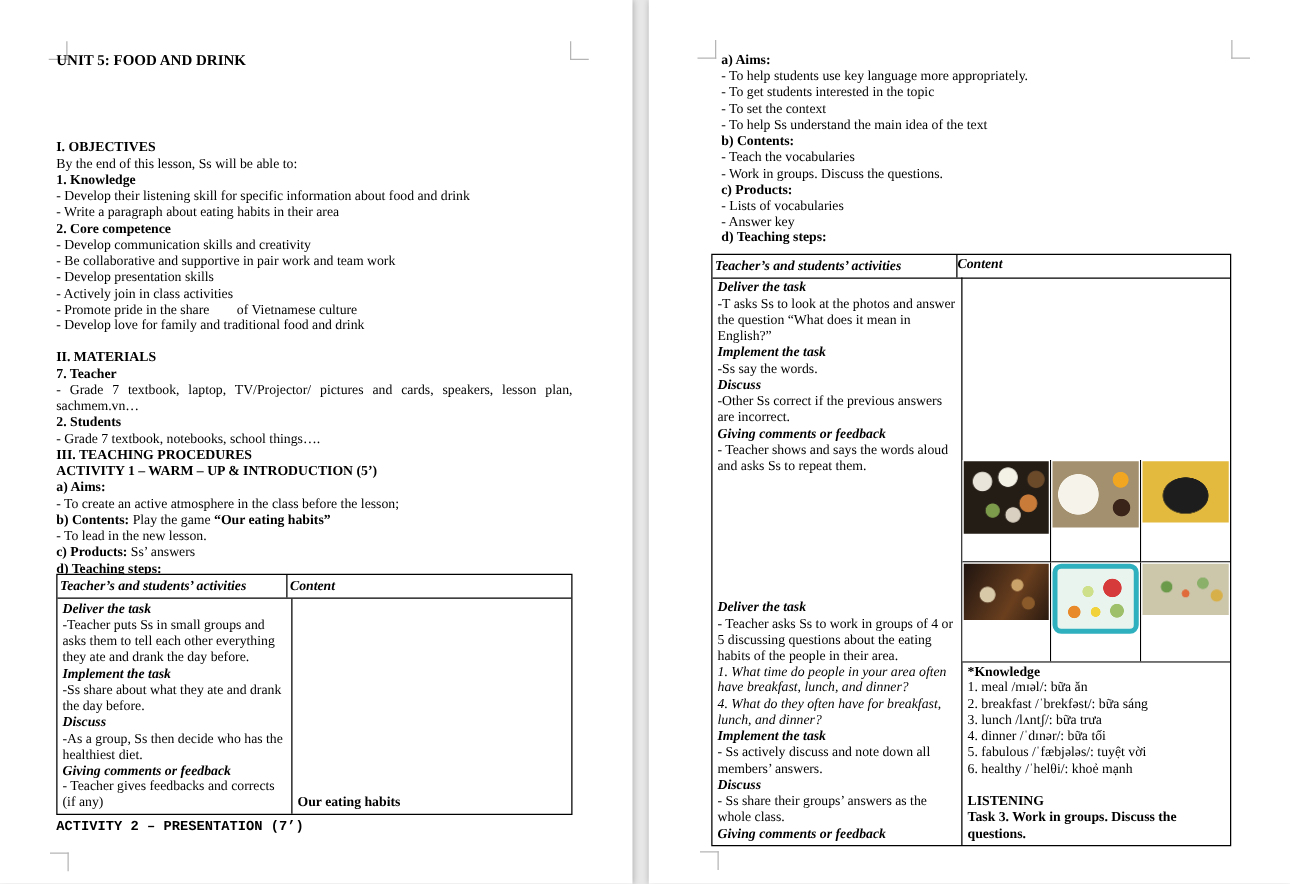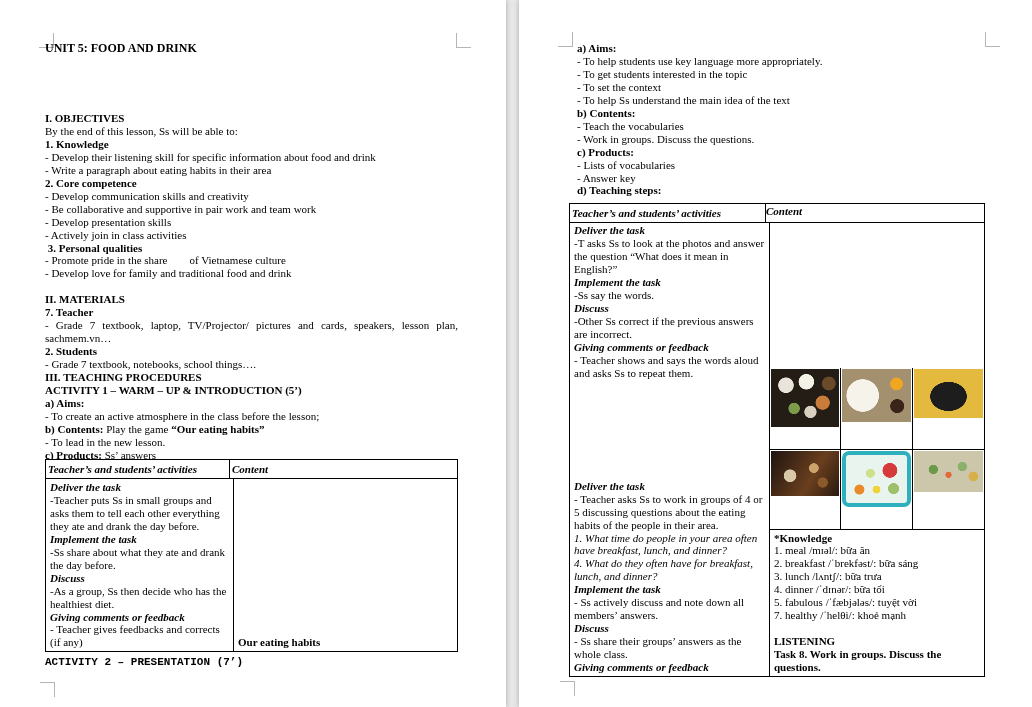--- a/index.html
+++ b/index.html
@@ -128,21 +128,20 @@
       <div class="ln"><span class="b">I. OBJECTIVES</span></div>
       <div class="ln"><span>By the end of this lesson, Ss will be able to:</span></div>
       <div class="ln"><span class="b">1. Knowledge</span></div>
       <div class="ln"><span>- Develop their listening skill for specific information about food and drink</span></div>
       <div class="ln"><span>- Write a paragraph about eating habits in their area</span></div>
       <div class="ln"><span class="b">2. Core competence</span></div>
       <div class="ln"><span>- Develop communication skills and creativity</span></div>
       <div class="ln"><span>- Be collaborative and supportive in pair work and team work</span></div>
       <div class="ln"><span>- Develop presentation skills</span></div>
       <div class="ln"><span>- Actively join in class activities</span></div>
-      <div class="ln pre"><span class="b"> 3. Personal qualities</span></div>
       <div class="ln pre"><span>- Promote pride in the share        of Vietnamese culture</span></div>
       <div class="ln"><span>- Develop love for family and traditional food and drink</span></div>
       <div class="ln"></div>
       <div class="ln"><span class="b">II. MATERIALS</span></div>
       <div class="ln"><span class="b">7. Teacher</span></div>
       <div class="ln just"><span>- Grade 7 textbook, laptop, TV/Projector/ pictures and cards, speakers, lesson plan, sachmem.vn…</span></div>
       <div class="ln"><span class="b">2. Students</span></div>
       <div class="ln"><span>- Grade 7 textbook, notebooks, school things….</span></div>
       <div class="ln"><span class="b">III. TEACHING PROCEDURES</span></div>
       <div class="ln"><span class="b">ACTIVITY 1 – WARM – UP &amp; INTRODUCTION (5’)</span></div>
@@ -252,21 +251,21 @@
               <div class="photo photo-6"></div>
             </div>
           </div>
         <div class="cell">
             <div class="ln"><span class="b">*Knowledge</span></div>
             <div class="ln"><span>1. meal /mɪəl/: bữa ăn</span></div>
             <div class="ln"><span>2. breakfast /ˈbrekfəst/: bữa sáng</span></div>
             <div class="ln"><span>3. lunch /lʌntʃ/: bữa trưa</span></div>
             <div class="ln"><span>4. dinner /ˈdɪnər/: bữa tối</span></div>
             <div class="ln"><span>5. fabulous /ˈfæbjələs/: tuyệt vời</span></div>
-            <div class="ln"><span>7. healthy /ˈhelθi/: khoẻ mạnh</span></div>
+            <div class="ln"><span>6. healthy /ˈhelθi/: khoẻ mạnh</span></div>
             <div class="ln"></div>
             <div class="ln"><span class="b">LISTENING</span></div>
-            <div class="ln"><span class="b">Task 8. Work in groups. Discuss the questions.</span></div>
+            <div class="ln"><span class="b">Task 3. Work in groups. Discuss the questions.</span></div>
           </div>
       </div>
     </div>
   </div>
 </div>
 
 </body></html>

